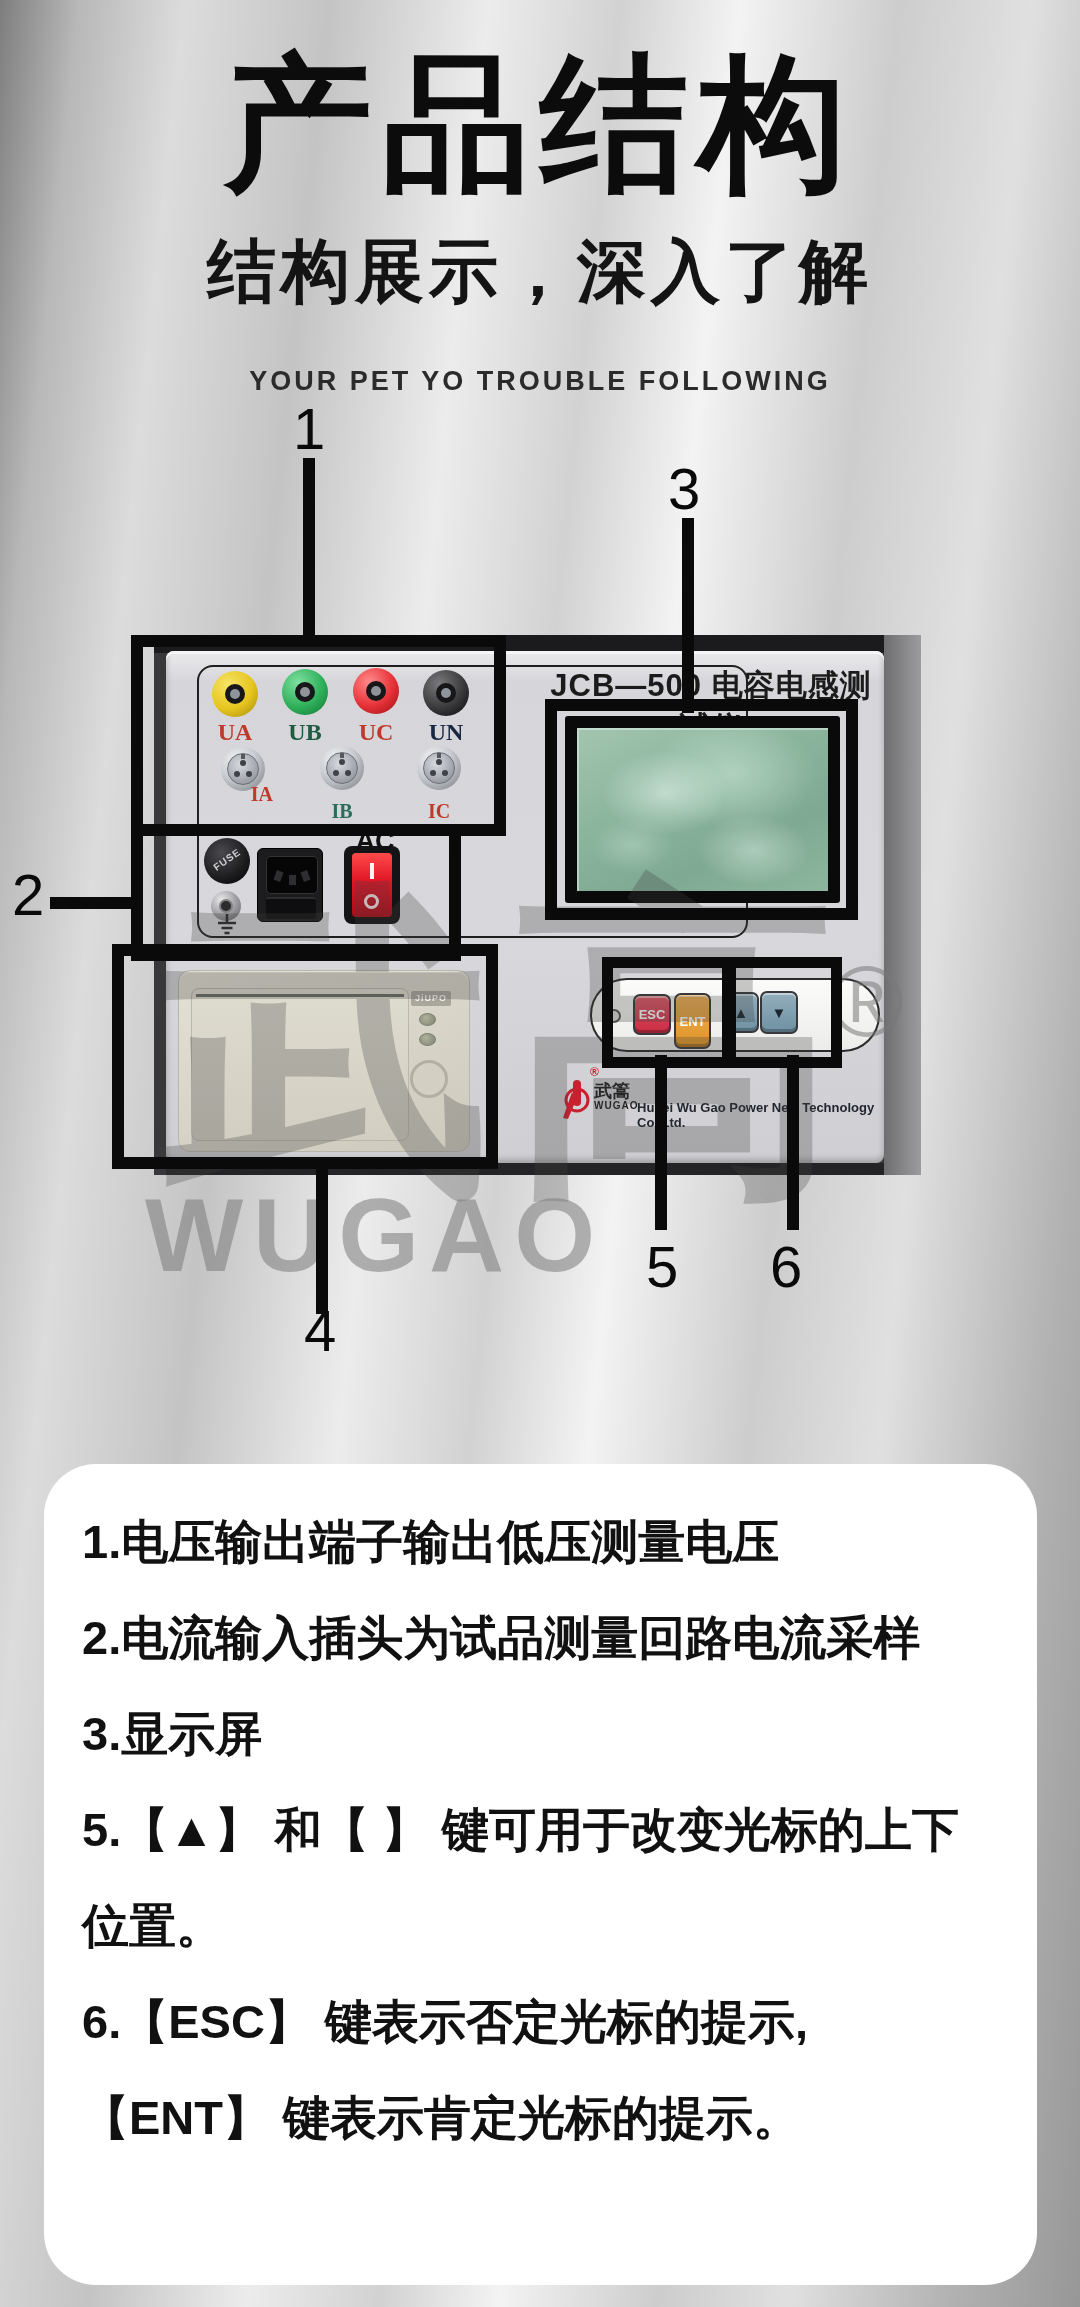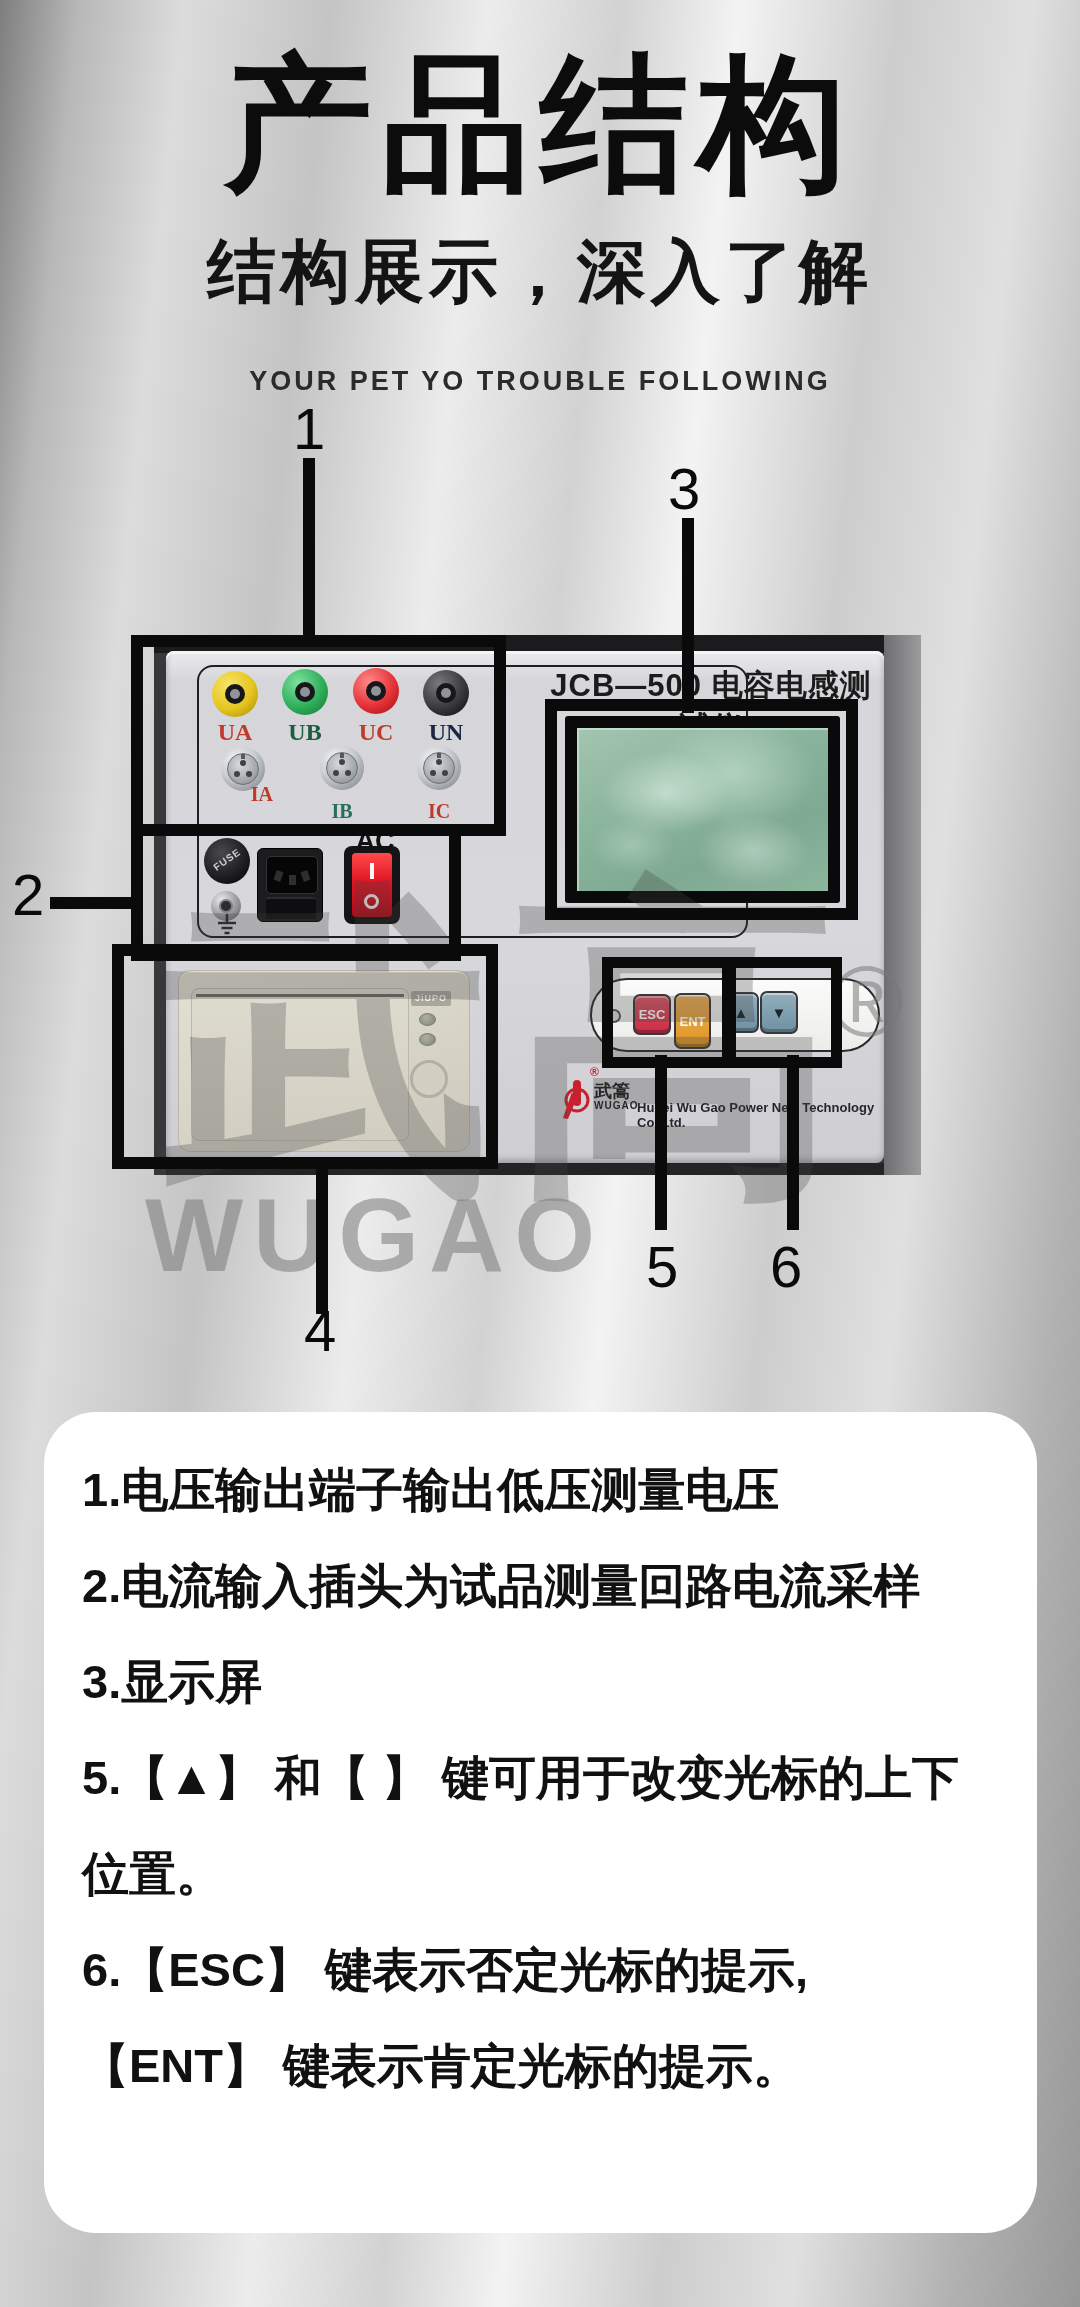--- a/index.html
+++ b/index.html
@@ -87,21 +87,21 @@
   
   .wm-cn{left:160px;top:878px;font-size:330px;font-weight:700;color:rgba(64,64,64,.28);letter-spacing:20px;line-height:1;pointer-events:none;}
   .wm-en{left:0;right:330px;top:1176px;text-align:center;font-size:104px;font-weight:700;color:rgba(122,122,122,.55);letter-spacing:10px;pointer-events:none;}
   .wm-reg{left:830px;top:944px;font-size:100px;color:rgba(120,120,120,.55);pointer-events:none;}
   
   .cbox{border:12px solid #0a0a0a;box-sizing:border-box;}
   .cbox-sm{border-width:11px;}
   .cline{background:#0a0a0a;}
   .cnum{font-size:58px;color:#0a0a0a;line-height:1;}
   
-  .card{left:44px;top:1412px;width:993px;height:821px;background:#ffffff;border-radius:52px;box-sizing:border-box;padding:30px 44px 0 38px;}
+  .card{left:44px;top:1464px;width:993px;height:821px;background:#ffffff;border-radius:52px;box-sizing:border-box;padding:30px 44px 0 38px;}
   .note{font-size:47px;line-height:96px;font-weight:600;color:#111;margin:0;}
 </style>
 </head>
 <body>
 
 <div class="abs title">产品结构</div>
 <div class="abs subtitle">结构展示，深入了解</div>
 <div class="abs tagline">YOUR PET YO TROUBLE FOLLOWING</div>
 
 <div class="abs photo">

